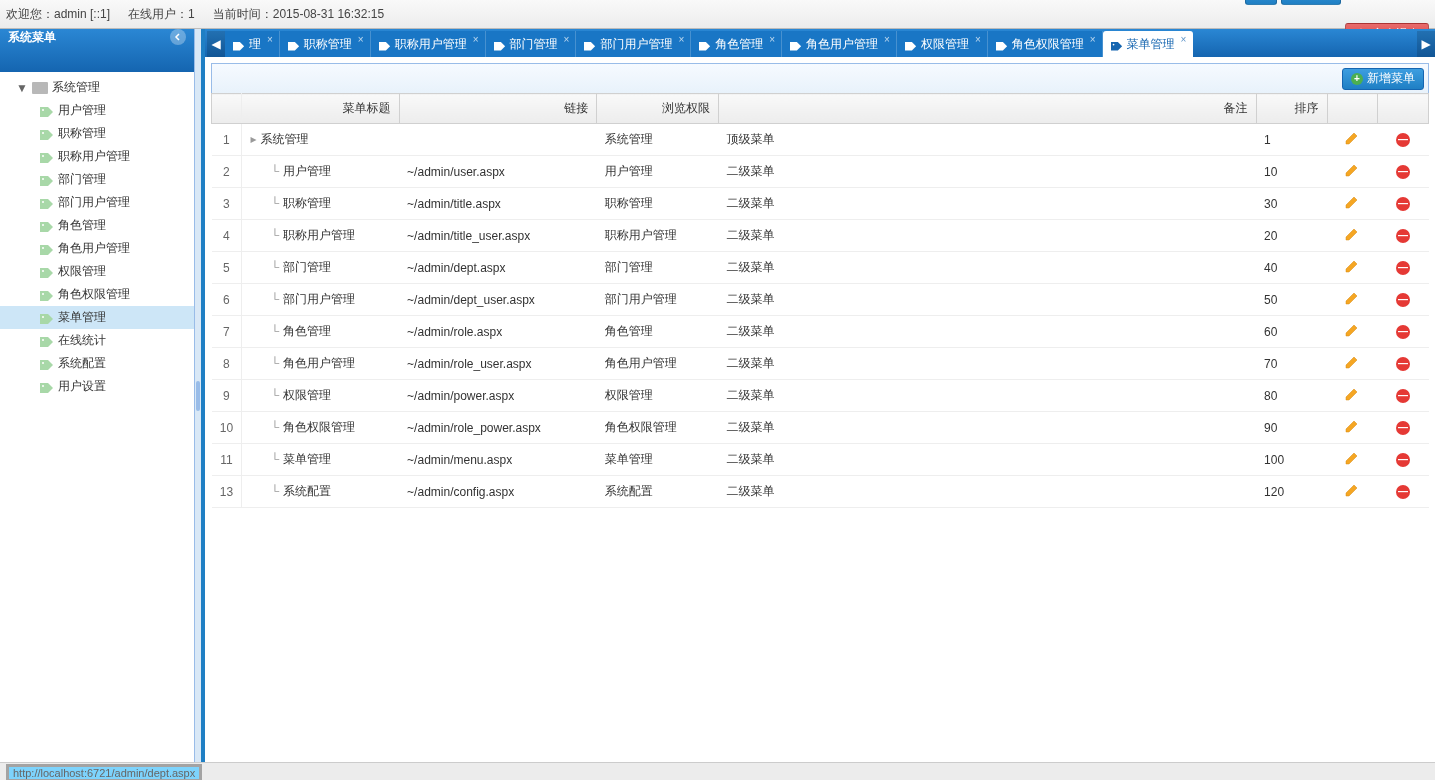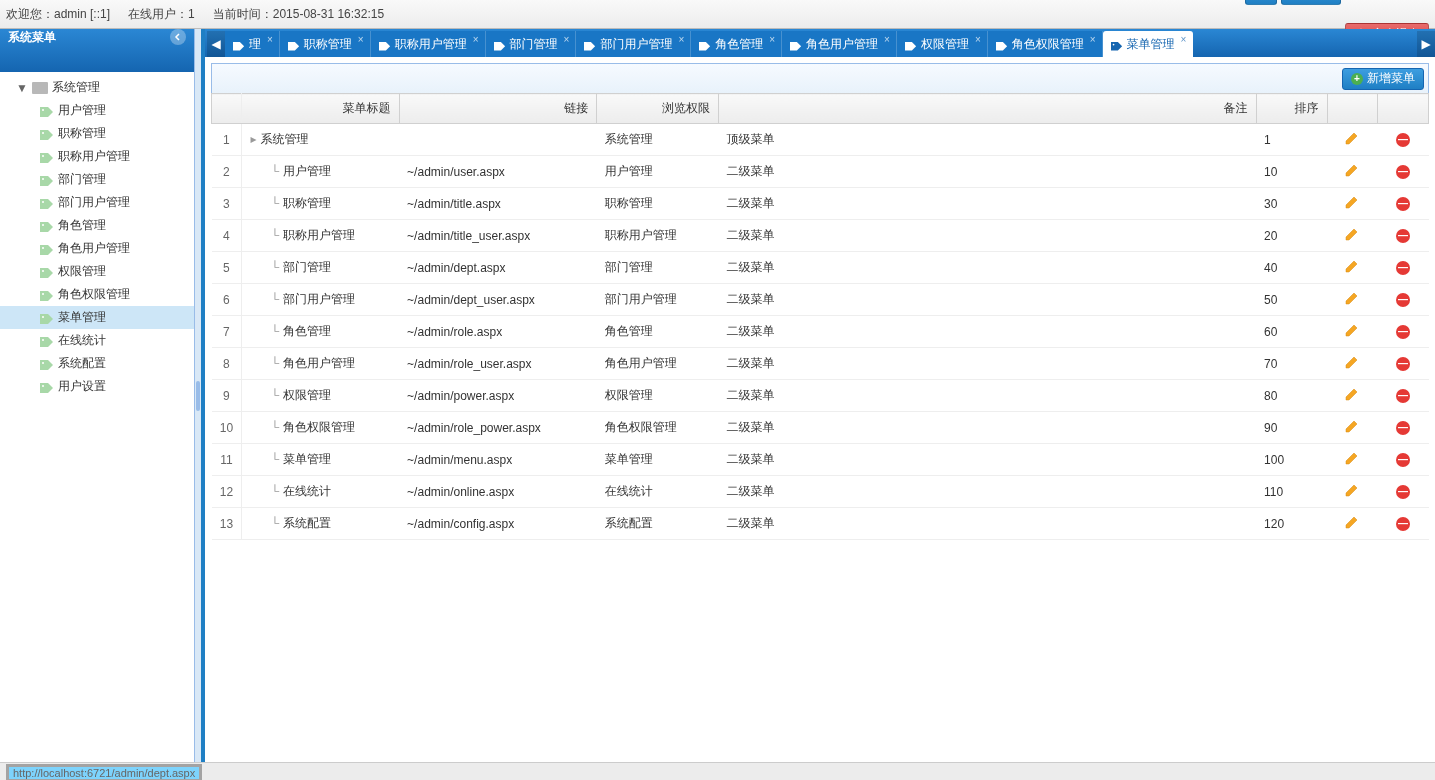--- a/index.html
+++ b/index.html
@@ -447,32 +447,20 @@
     <td>~/admin/menu.aspx</td>
     <td>菜单管理</td>
     <td>二级菜单</td>
     <td>100</td>
     <td class="col-act"><span class="edit-icon"><svg viewBox="0 0 16 16">
                     <path d="M2 11l8-8 3 3-8 8H2v-3z" fill="#f5a623" stroke="#d68910" stroke-width="0.5"></path>
                   </svg></span></td>
     <td class="col-act"><span class="del-icon">—</span></td>
             </tr>
             <tr>
-    <td class="col-num">12</td>
-    <td><span class="indent"><span class="tree-cell-toggle">└</span>在线统计</span></td>
-    <td>~/admin/online.aspx</td>
-    <td>在线统计</td>
-    <td>二级菜单</td>
-    <td>110</td>
-    <td class="col-act"><span class="edit-icon"><svg viewBox="0 0 16 16">
-                    <path d="M2 11l8-8 3 3-8 8H2v-3z" fill="#f5a623" stroke="#d68910" stroke-width="0.5"></path>
-                  </svg></span></td>
-    <td class="col-act"><span class="del-icon">—</span></td>
-            </tr>
-            <tr>
     <td class="col-num">13</td>
     <td><span class="indent"><span class="tree-cell-toggle">└</span>系统配置</span></td>
     <td>~/admin/config.aspx</td>
     <td>系统配置</td>
     <td>二级菜单</td>
     <td>120</td>
     <td class="col-act"><span class="edit-icon"><svg viewBox="0 0 16 16">
                     <path d="M2 11l8-8 3 3-8 8H2v-3z" fill="#f5a623" stroke="#d68910" stroke-width="0.5"></path>
                   </svg></span></td>
     <td class="col-act"><span class="del-icon">—</span></td>

